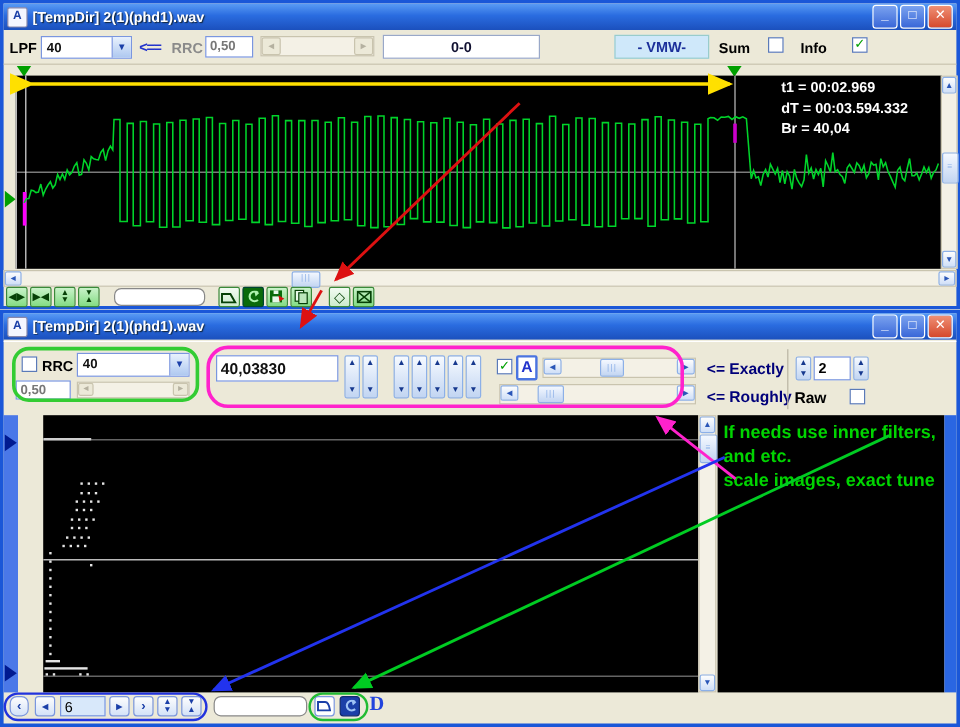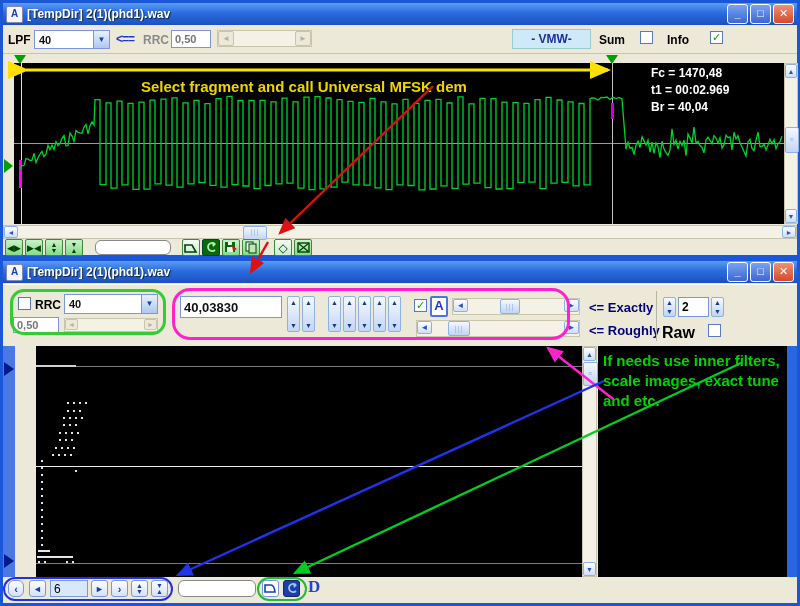--- a/index.html
+++ b/index.html
@@ -73,20 +73,23 @@
       <span class="drop">▼</span>
     </div>
     <span class="abs" style="left:113px;top:7px;color:#2233cc;font-weight:bold;font-size:12px;letter-spacing:-1px;">&lt;==</span>
     <span class="lbl abs" style="left:140px;top:8px;color:#8a8a8a;font-size:12px;">RRC</span>
     <input class="field abs" style="left: 168px; top: 5px; width: 40px; height: 18px; color: rgb(119, 119, 119);" value="0,50">
     <div class="sb-dis abs" style="left:214px;top:5px;width:95px;height:17px;">
       <div class="sb-track" style="left:0;top:0;width:95px;height:17px;"></div>
       <div class="sb-btn" style="left:1px;top:1px;width:16px;height:15px;font-size:8px;line-height:14px;">◄</div>
       <div class="sb-btn" style="right:1px;top:1px;width:16px;height:15px;font-size:8px;line-height:14px;">►</div>
     </div>
+    <div class="abs" style="left:316px;top:4px;width:131px;height:20px;background:#fff;border:1px solid #99a8c8;box-sizing:border-box;text-align:center;font-size:12px;font-weight:bold;color:#101030;line-height:18px;">
+      <span>0-0</span>
+    </div>
     <div class="abs" style="left:509px;top:4px;width:79px;height:20px;background:#cfe8fa;border:1px solid #9cc;box-sizing:border-box;text-align:center;font-size:12px;font-weight:bold;color:#1b2f9a;line-height:18px;">
       <span>- VMW-</span>
     </div>
     <span class="lbl abs" style="left:596px;top:8px;font-size:12px;">Sum</span>
     <div class="cb abs" style="left:637px;top:6px;"></div>
     <span class="lbl abs" style="left:664px;top:8px;font-size:12px;">Info</span>
     <div class="cb abs" style="left:707px;top:6px;">✓</div>
   </div>
 
   <div class="abs" style="left:14px;top:55px;width:0;height:0;border-left:6px solid transparent;border-right:6px solid transparent;border-top:9px solid #00a000;"></div>
@@ -95,24 +98,23 @@
 
   <div class="abs" style="left:13px;top:63px;width:771px;height:161px;background:#000;border-left:1px solid #e8e8e8;overflow:hidden;">
     <div class="abs" style="left:0;top:80px;width:771px;height:1px;background:#9a9a9a;"></div>
     <div class="abs" style="left:7px;top:0;width:1px;height:161px;background:#e0e0e0;"></div>
     <div class="abs" style="left:598px;top:0;width:1px;height:161px;background:#c0c0c0;"></div>
     <div class="abs" style="left:5px;top:97px;width:3px;height:28px;background:#ff00ff;"></div>
     <div class="abs" style="left:597px;top:40px;width:3px;height:16px;background:#cc00cc;"></div>
     <svg width="771" height="161" style="position:absolute;left:0;top:0;">
       <polyline points="6.0,106.0 8.0,102.7 10.0,102.5 12.0,95.5 14.0,96.0 16.0,97.5 18.0,97.1 20.0,90.4 22.0,99.6 24.0,94.7 26.0,91.2 28.0,88.4 30.0,93.7 32.0,91.0 34.0,82.3 36.0,86.6 38.0,82.0 40.0,86.5 42.0,78.7 44.0,82.7 46.0,80.6 48.0,75.4 50.0,72.6 52.0,83.0 54.0,82.3 56.0,70.1 58.0,73.1 60.0,78.6 62.0,67.5 64.0,69.3 66.0,69.9 68.0,70.3 70.0,64.0 72.0,61.4 74.0,70.9 76.0,62.7 78.0,58.8 80.0,62.0 81.0,36.6 86.0,36.6 86.0,121.6 92.0,121.6 92.0,39.8 97.0,39.8 97.0,125.2 103.0,125.2 103.0,38.2 108.0,38.2 108.0,121.8 114.0,121.8 114.0,40.4 119.0,40.4 119.0,126.4 125.0,126.4 125.0,39.1 130.0,39.1 130.0,126.1 136.0,126.1 136.0,37.2 141.0,37.2 141.0,120.9 147.0,120.9 147.0,36.2 152.0,36.2 152.0,122.2 158.0,122.2 158.0,34.9 163.0,34.9 163.0,124.2 169.0,124.2 169.0,39.9 174.0,39.9 174.0,120.8 180.0,120.8 180.0,37.4 185.0,37.4 185.0,119.7 191.0,119.7 191.0,40.6 196.0,40.6 196.0,122.3 202.0,122.3 202.0,35.6 207.0,35.6 207.0,124.2 213.0,124.2 213.0,33.4 218.0,33.4 218.0,121.6 224.0,121.6 224.0,37.5 229.0,37.5 229.0,123.0 235.0,123.0 235.0,37.5 240.0,37.5 240.0,125.7 246.0,125.7 246.0,37.4 251.0,37.4 251.0,122.5 257.0,122.5 257.0,38.9 262.0,38.9 262.0,120.9 268.0,120.9 268.0,35.1 273.0,35.1 273.0,120.1 279.0,120.1 279.0,38.8 284.0,38.8 284.0,125.1 290.0,125.1 290.0,34.1 295.0,34.1 295.0,126.7 301.0,126.7 301.0,33.6 306.0,33.6 306.0,125.9 312.0,125.9 312.0,35.0 317.0,35.0 317.0,124.1 323.0,124.1 323.0,36.6 328.0,36.6 328.0,119.2 334.0,119.2 334.0,38.4 339.0,38.4 339.0,121.9 345.0,121.9 345.0,39.3 350.0,39.3 350.0,122.1 356.0,122.1 356.0,35.5 361.0,35.5 361.0,124.9 367.0,124.9 367.0,38.9 372.0,38.9 372.0,126.7 378.0,126.7 378.0,40.9 383.0,40.9 383.0,121.9 389.0,121.9 389.0,36.3 394.0,36.3 394.0,122.5 400.0,122.5 400.0,40.3 405.0,40.3 405.0,126.9 411.0,126.9 411.0,37.3 416.0,37.3 416.0,126.0 422.0,126.0 422.0,36.3 427.0,36.3 427.0,122.8 433.0,122.8 433.0,40.0 438.0,40.0 438.0,125.3 444.0,125.3 444.0,33.8 449.0,33.8 449.0,121.1 455.0,121.1 455.0,40.8 460.0,40.8 460.0,120.2 466.0,120.2 466.0,35.3 471.0,35.3 471.0,124.6 477.0,124.6 477.0,35.7 482.0,35.7 482.0,126.0 488.0,126.0 488.0,39.2 493.0,39.2 493.0,125.6 499.0,125.6 499.0,39.7 504.0,39.7 504.0,119.3 510.0,119.3 510.0,40.3 515.0,40.3 515.0,119.2 521.0,119.2 521.0,36.7 526.0,36.7 526.0,125.6 532.0,125.6 532.0,34.3 537.0,34.3 537.0,120.2 543.0,120.2 543.0,37.0 548.0,37.0 548.0,119.4 554.0,119.4 554.0,38.8 559.0,38.8 559.0,122.9 565.0,122.9 565.0,40.5 570.0,40.5 570.0,121.8 576.0,121.8 576.0,36.0 578.0,34.9 581.0,35.2 584.0,37.2 587.0,34.5 590.0,34.7 593.0,34.0 596.0,36.5 599.0,34.3 602.0,35.6 605.0,34.4 608.0,35.9 612.0,86.0 614.0,79.1 616.0,85.3 618.0,84.3 620.0,91.7 622.0,82.3 624.0,78.3 626.0,84.6 628.0,73.8 630.0,77.9 632.0,82.1 634.0,77.2 636.0,89.2 638.0,79.0 640.0,90.3 642.0,80.0 644.0,83.7 646.0,94.6 648.0,78.1 650.0,85.9 652.0,89.6 654.0,92.4 656.0,86.8 658.0,65.8 660.0,81.4 662.0,77.0 664.0,86.2 666.0,78.3 668.0,82.5 670.0,77.2 672.0,92.7 674.0,70.9 676.0,75.1 678.0,80.5 680.0,64.2 682.0,80.2 684.0,78.4 686.0,82.5 688.0,84.2 690.0,89.9 692.0,76.9 694.0,74.1 696.0,77.4 698.0,80.8 700.0,72.7 702.0,75.1 704.0,80.2 706.0,74.6 708.0,85.1 710.0,81.7 712.0,72.2 714.0,74.6 716.0,73.9 718.0,87.0 720.0,69.2 722.0,76.0 724.0,72.6 726.0,79.9 728.0,84.0 730.0,88.6 732.0,93.1 734.0,78.9 736.0,76.2 738.0,85.4 740.0,87.7 742.0,77.4 744.0,69.1 746.0,83.5 748.0,83.5 750.0,81.1 752.0,86.9 754.0,82.0 756.0,76.2 758.0,80.9 760.0,76.7 762.0,85.5 764.0,80.7 766.0,78.6 768.0,73.2" fill="none" stroke="#00d42a" stroke-width="1.3"></polyline>
     </svg>
-    <div class="abs" style="left:127px;top:15px;color:#f0d400;font-size:15px;font-weight:bold;white-space:nowrap;">Select fragment and call Universal MFSK dem</div>
     <div class="abs" style="left:637px;top:3px;width:134px;">
-      <div class="info-line">Fc = 1470,48</div>
       <div class="info-line">t1 = 00:02.969</div>
+      <div class="info-line">dT = 00:03.594.332</div>
       <div class="info-line">Br = 40,04</div>
     </div>
   </div>
 
   <div class="abs" style="left:784px;top:63px;width:14px;height:161px;">
     <div class="sb-track" style="left:0;top:0;width:14px;height:161px;"></div>
     <div class="sb-btn" style="left:1px;top:1px;width:12px;height:14px;font-size:7px;line-height:13px;">▲</div>
     <div class="sb-thumb" style="left:1px;top:64px;width:12px;height:24px;">
         <div class="grip" style="line-height:24px;">≡</div>
       </div>
@@ -254,21 +256,21 @@
   <div class="abs" style="left:656px;top:33px;width:1px;height:50px;background:#b8b4a2;"></div>
   <div class="spin spin2" style="left:663px;top:39px;">
       <span>▲</span>
       <span>▼</span>
     </div>
   <input class="field abs" style="left: 678px; top: 39px; width: 31px; height: 20px; font-size: 12px; color: rgb(0, 0, 0);" value="2">
   <div class="spin spin2" style="left:711px;top:39px;">
       <span>▲</span>
       <span>▼</span>
     </div>
-  <span class="lbl abs" style="left:662px;top:66px;font-size:16px;">Raw</span>
+  <span class="lbl abs" style="left:662px;top:66px;font-size:13px;">Raw</span>
   <div class="cb abs" style="left:708px;top:66px;"></div>
 
   <div class="ring" style="left:10px;top:31px;width:156px;height:46px;border:3px solid #33cc33;border-radius:14px;"></div>
   <div class="ring" style="left:172px;top:30px;width:398px;height:52px;border:3px solid #ff22cc;border-radius:18px;"></div>
 
   <div class="abs" style="left:3px;top:88px;width:12px;height:231px;background:#4a78e8;"></div>
   <div class="abs" style="left:4px;top:104px;width:0;height:0;border-top:7px solid transparent;border-bottom:7px solid transparent;border-left:10px solid #001a90;"></div>
   <div class="abs" style="left:4px;top:296px;width:0;height:0;border-top:7px solid transparent;border-bottom:7px solid transparent;border-left:10px solid #001a90;"></div>
 
   <div class="abs" style="left:36px;top:88px;width:546px;height:231px;background:#000;overflow:hidden;">
@@ -334,22 +336,22 @@
     <div class="sb-btn" style="left:1px;top:1px;width:13px;height:14px;font-size:7px;line-height:13px;">▲</div>
     <div class="sb-thumb" style="left:1px;top:16px;width:13px;height:22px;">
         <div class="grip" style="line-height:22px;">≡</div>
       </div>
     <div class="sb-btn" style="left:1px;bottom:1px;width:13px;height:14px;font-size:7px;line-height:13px;">▼</div>
   </div>
 
   <div class="abs" style="left:598px;top:88px;width:189px;height:231px;background:#000;overflow:hidden;">
     <div style="padding:5px 0 0 5px;">
       <div class="hint-line">If needs use inner filters,</div>
+      <div class="hint-line">and etc.</div>
       <div class="hint-line">scale images, exact tune</div>
-      <div class="hint-line">and etc.</div>
     </div>
   </div>
   <div class="abs" style="left:787px;top:88px;width:10px;height:231px;background:#2a66e2;"></div>
 
   <div class="bbtn" style="left:8px;top:322px;width:16px;border-radius:6px;font-size:11px;">‹</div>
   <div class="bbtn" style="left:29px;top:322px;">◄</div>
   <input class="field abs" style="left: 50px; top: 322px; width: 38px; height: 17px; background: rgb(216, 232, 250); font-weight: normal; font-size: 12px; color: rgb(0, 0, 0);" value="6">
   <div class="bbtn" style="left:91px;top:322px;">►</div>
   <div class="bbtn" style="left:111px;top:322px;font-size:11px;">›</div>
   <div class="bbtn" style="left:131px;top:322px;">

